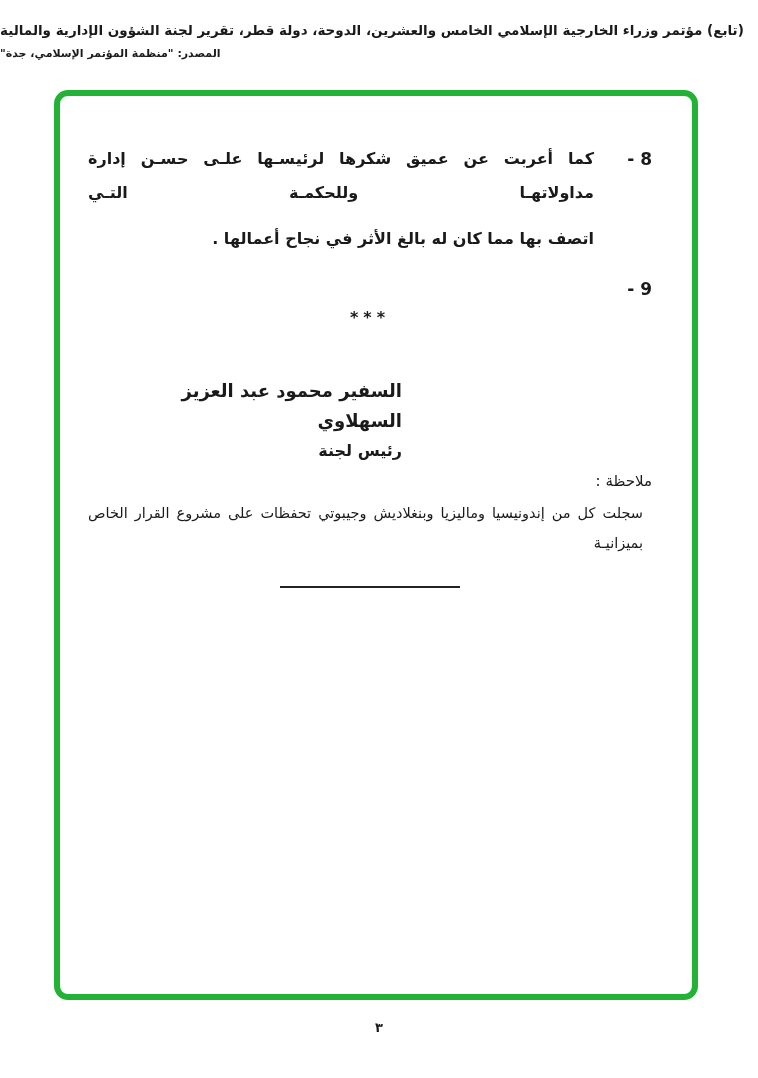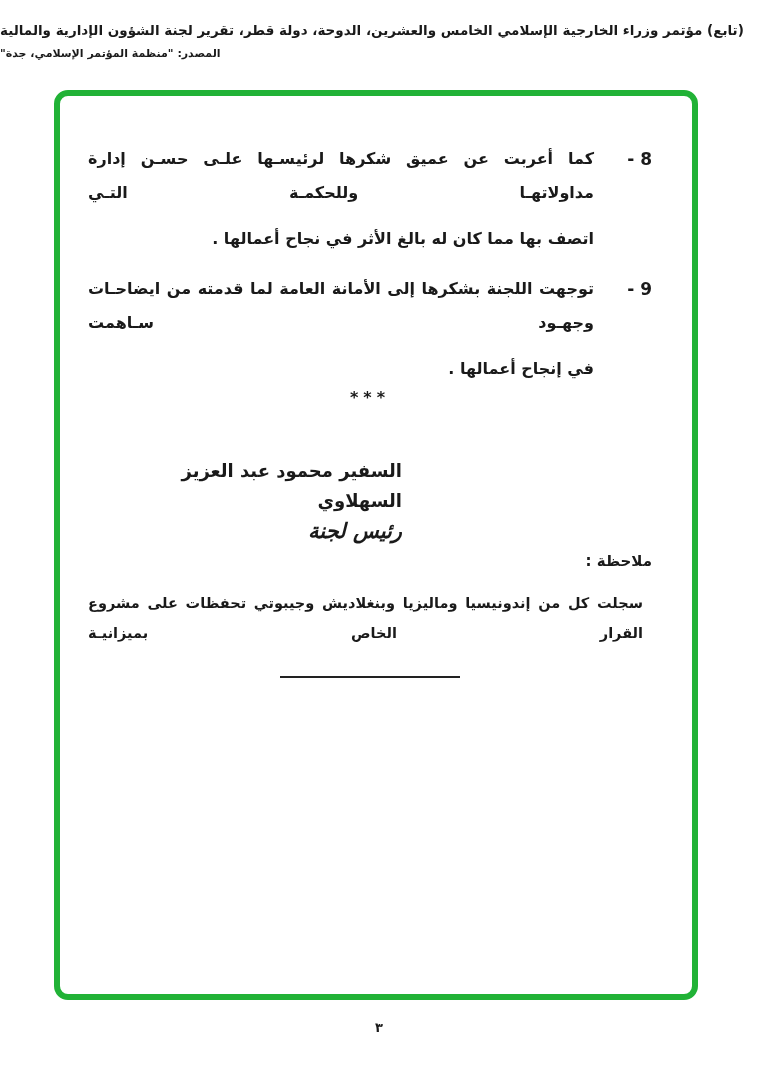--- a/index.html
+++ b/index.html
@@ -90,37 +90,36 @@
     margin-top: 48px;
     margin-right: 250px;
     text-align: right;
   }
   .signature-name {
     font-size: 18px;
     font-weight: bold;
     line-height: 30px;
   }
   .signature-title {
-    font-size: 21px;
+    font-size: 16px;
     font-weight: bold;
     line-height: 30px;
-    font-style: italic;
   }
   
   .note-label {
     margin-top: 4px;
     font-size: 15px;
-    font-weight: bold;
+    font-weight: normal;
     line-height: 22px;
     text-align: right;
   }
   .note-body {
-    margin-top: 16px;
+    margin-top: 6px;
     font-size: 14.5px;
-    font-weight: bold;
+    font-weight: normal;
     line-height: 30px;
   }
   .note-line-1 {
     text-align: justify;
     text-align-last: justify;
     padding-right: 9px;
   }
   .note-line-2 {
     text-align: right;
     padding-right: 49px;
@@ -156,24 +155,20 @@
     <div class="list-item item-8">
       <span class="item-number">8 -</span>
       <div class="item-text">
         <div class="line-justified">كما أعربت عن عميق شكرها لرئيسـها علـى حسـن إدارة مداولاتهـا وللحكمـة التـي</div>
         <div class="line-end">اتصف بها مما كان له بالغ الأثر في نجاح أعمالها .</div>
       </div>
     </div>
 
     <div class="list-item item-9">
       <span class="item-number">9 -</span>
-      <div class="item-text">
-        <div class="line-justified">توجهت اللجنة بشكرها إلى الأمانة العامة لما قدمته من  ايضاحـات وجهـود سـاهمت</div>
-        <div class="line-end">في إنجاح أعمالها .</div>
-      </div>
     </div>
 
     <div class="stars">***</div>
 
     <div class="signature-block">
       <div class="signature-name">السفير محمود عبد العزيز السهلاوي</div>
       <div class="signature-title">رئيس لجنة</div>
     </div>
 
     <div class="note-label">ملاحظة :</div>

